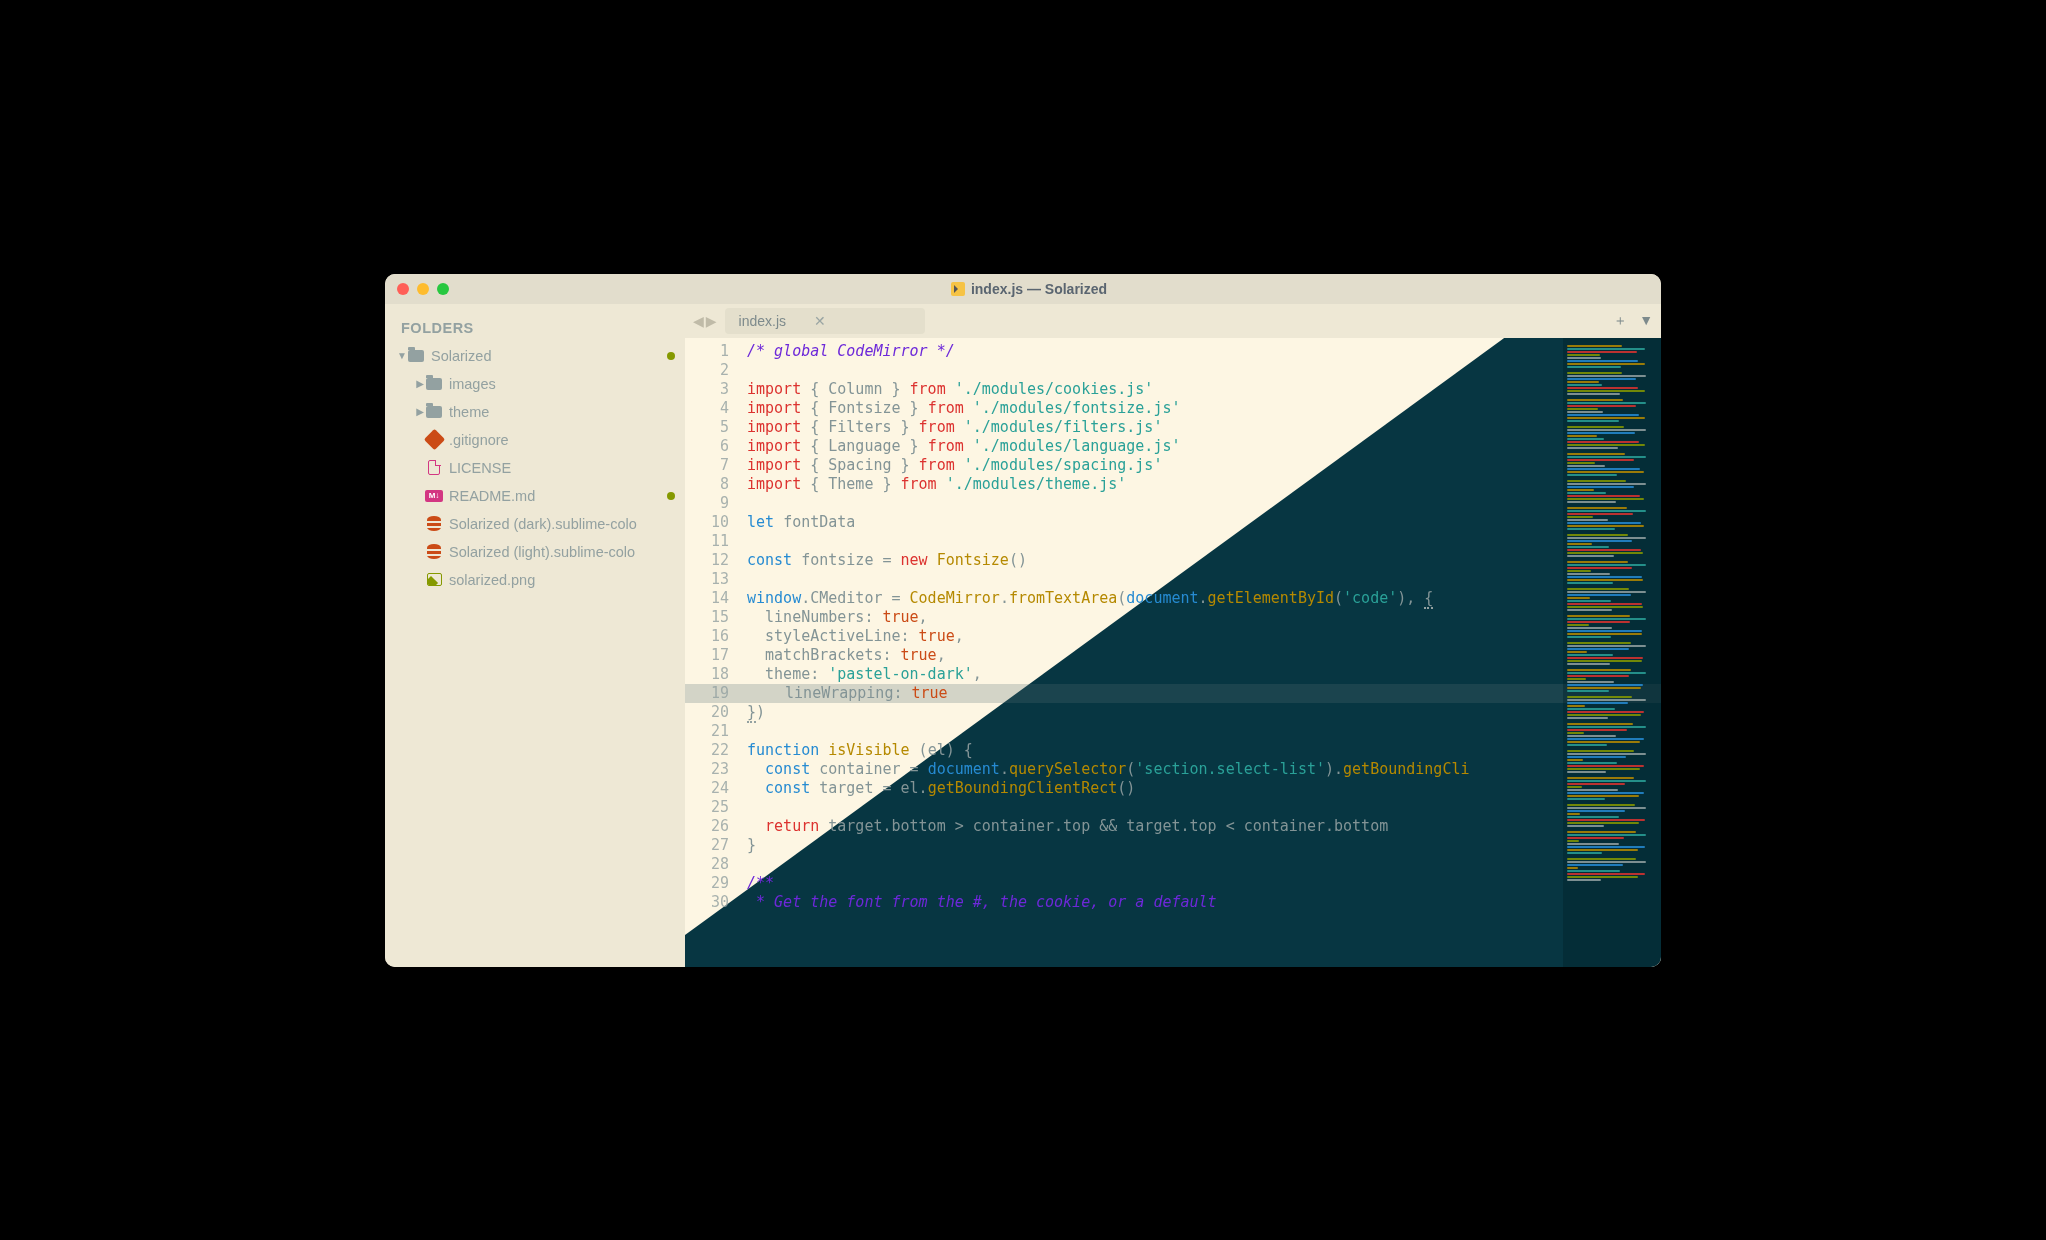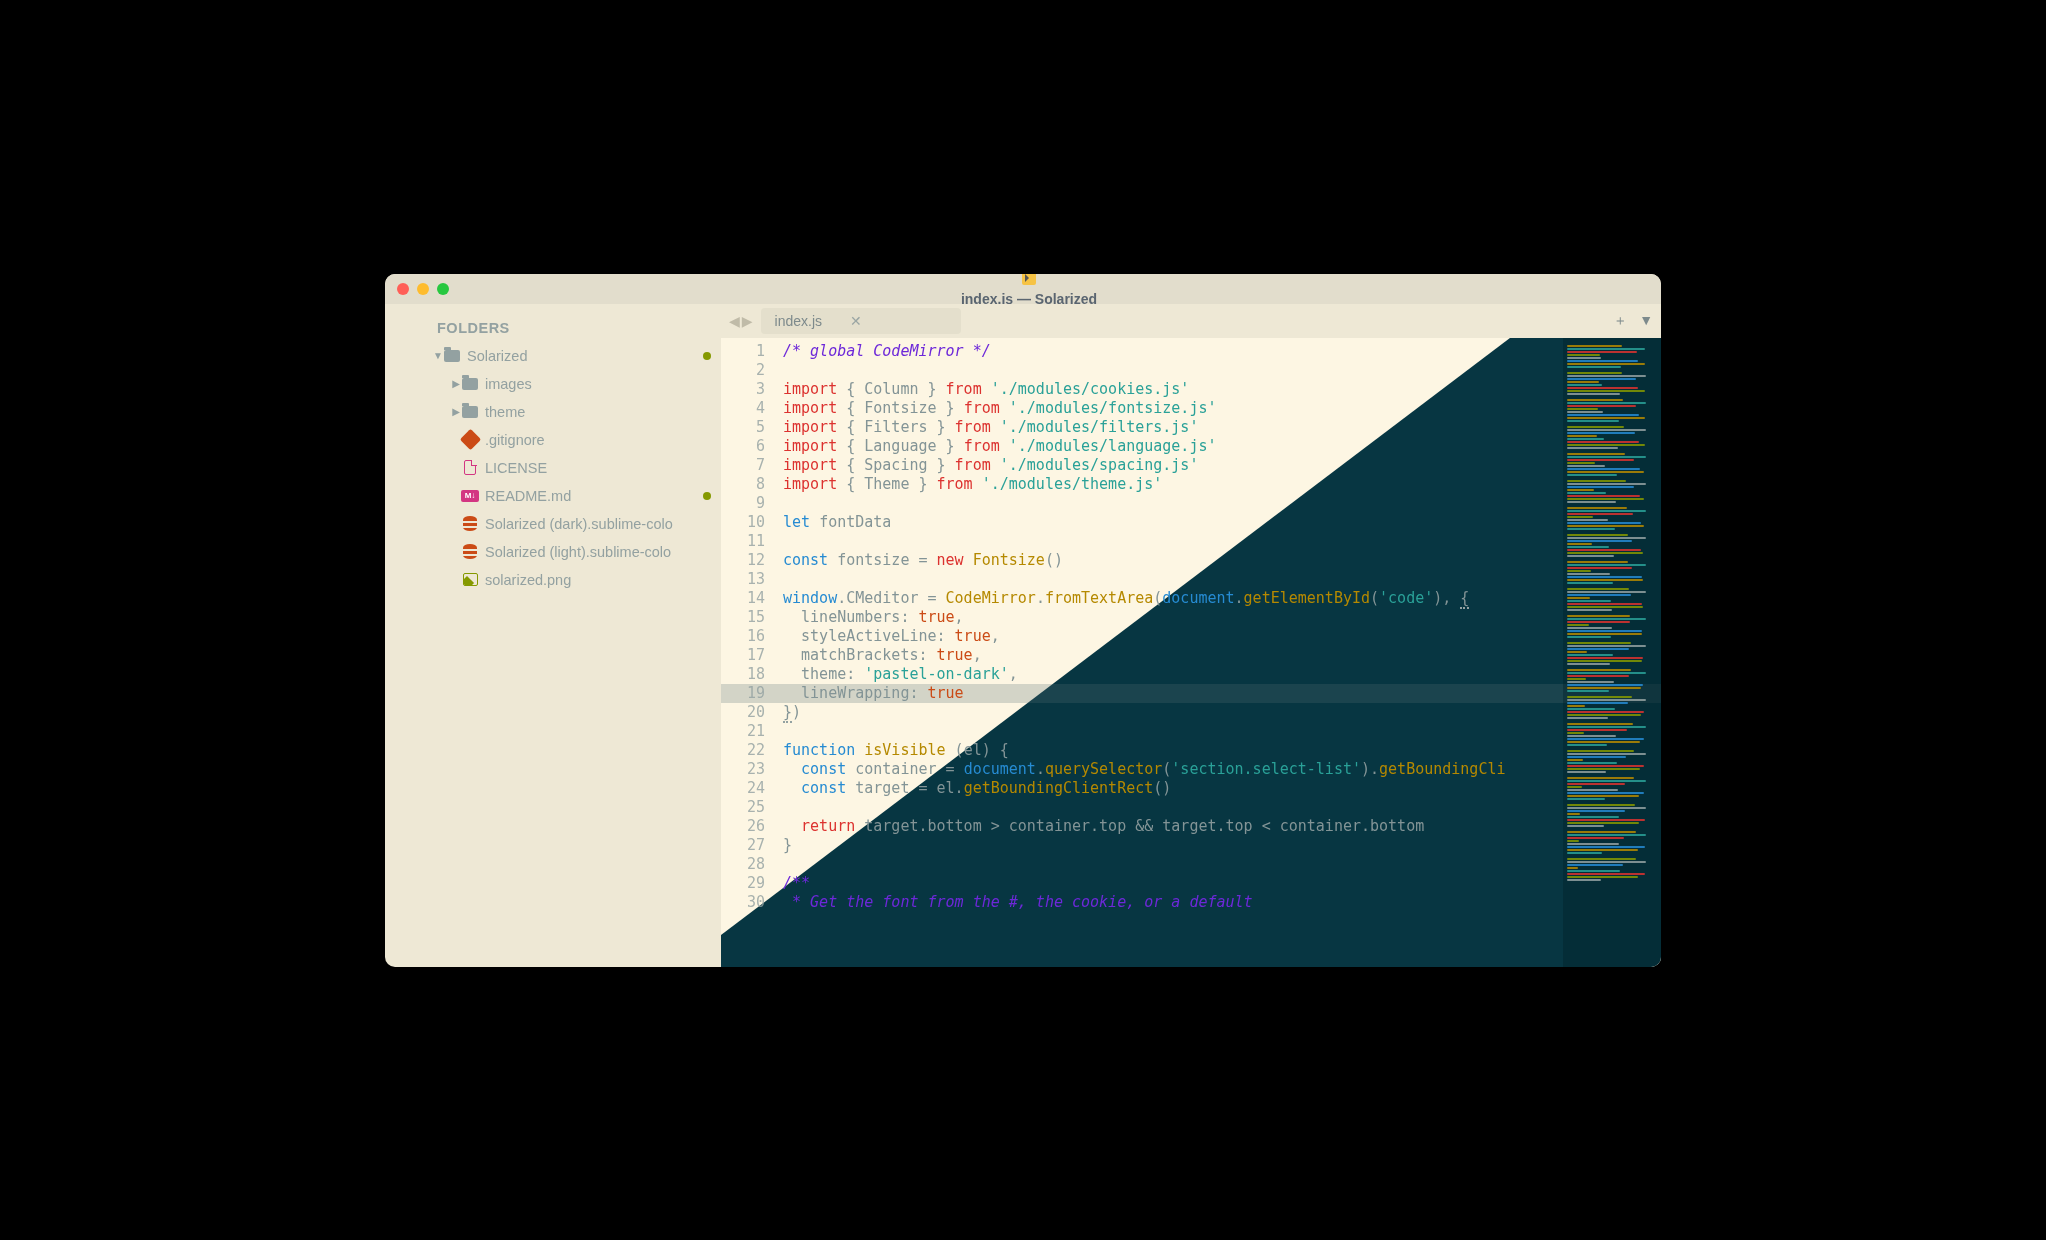--- a/index.html
+++ b/index.html
@@ -49,21 +49,20 @@
     left: 12px; right: 0;
     text-align: center;
     font-size: 14px;
     font-weight: 600;
     color: #5a6570;
     display: flex;
     align-items: center;
     justify-content: center;
     gap: 6px;
     pointer-events: none;
-    flex-direction: column;
   }
   .title-icon {
     width: 14px; height: 14px;
     background: #f6c344;
     border-radius: 2px;
     display: inline-block;
     position: relative;
   }
   .title-icon::after {
     content: "";
@@ -82,21 +81,20 @@
   }
   
   .sidebar {
     width: 300px;
     background: #eee8d5;
     flex-shrink: 0;
     padding-top: 8px;
     color: #93a1a1;
     font-size: 14.5px;
     overflow: hidden;
-    margin-left: 36px;
   }
   .sidebar-header {
     padding: 8px 16px 6px;
     font-weight: 700;
     letter-spacing: 0.5px;
     color: #93a1a1;
     font-size: 14.5px;
   }
   .tree-row {
     display: flex;
@@ -285,20 +283,21 @@
     width: 62px;
     text-align: right;
     padding-right: 18px;
     color: #93a1a1;
     opacity: 0.8;
     flex-shrink: 0;
   }
   .code-text { flex: 1; }
   .hl-line {
     background: rgba(88,110,117,0.25);
+    gap: 20px;
   }
   
   .c-com { color: #6d28d9; font-style: italic; }
   .c-kw  { color: #dc322f; }   
   .c-kw2 { color: #268bd2; }   
   .c-fn  { color: #b58900; }   
   .c-str { color: #2aa198; }   
   .c-pun { color: #657b83; }
   .c-id  { color: #657b83; }
   .c-true{ color: #cb4b16; }

